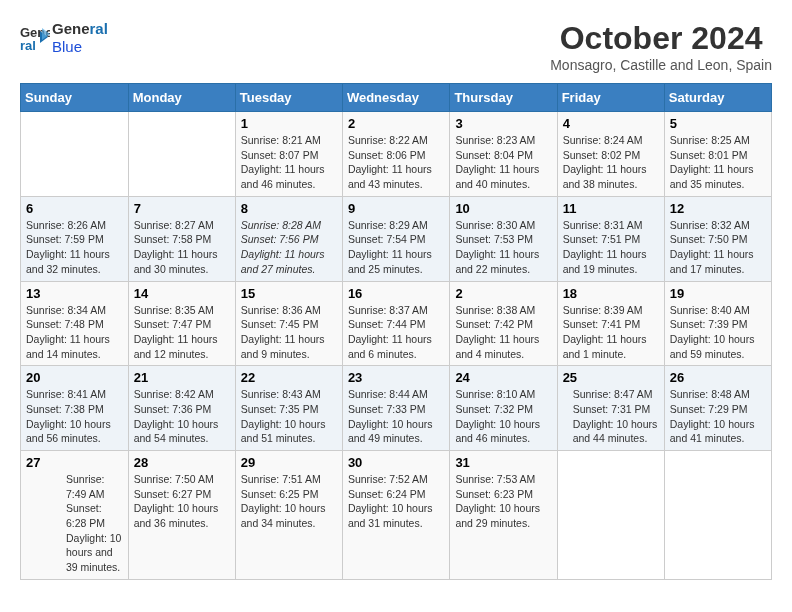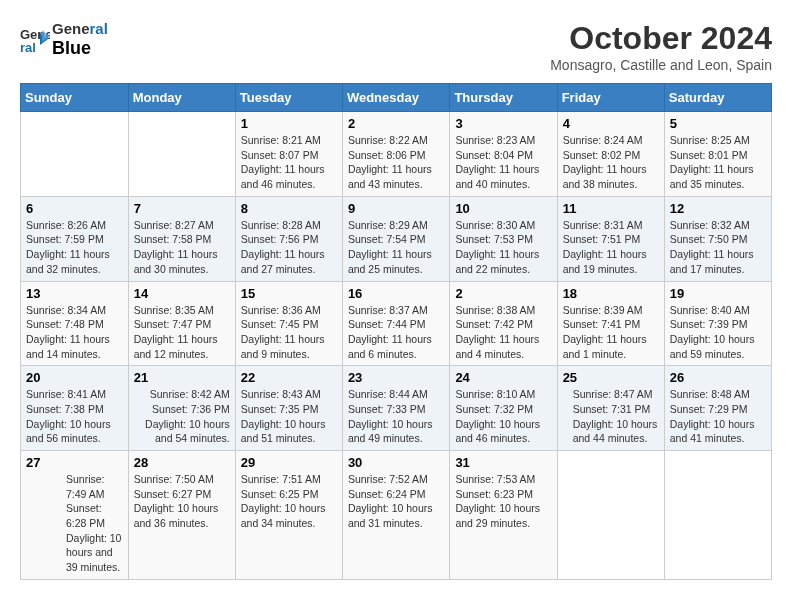--- a/index.html
+++ b/index.html
@@ -19,21 +19,21 @@
     .logo {
       display: flex;
       align-items: center;
     }
     .logo-icon {
       width: 30px;
       height: 30px;
       margin-right: 2px;
     }
     .title-area {
-      text-align: right;
+      text-align: center;
       margin-left: 44px;
     }
     .month-title {
       font-size: 32px;
       font-weight: bold;
       color: #333;
     }
     .subtitle {
       font-size: 14px;
       color: #555;
@@ -90,21 +90,21 @@
     <svg class="logo-icon" viewBox="0 0 30 30">
       <text x="0" y="14" font-size="13" font-weight="bold" fill="#333">Gene</text>
       <text x="0" y="27" font-size="13" font-weight="bold" fill="#1a6faf">ral</text>
       <polygon points="20,8 28,14 20,20" fill="#1a6faf"></polygon>
       <polygon points="22,5 30,11 22,17" fill="#5aabdf" opacity="0.7"></polygon>
     </svg>
     <div>
       <div style="font-size:15px; font-weight:bold; color:#333; line-height:1.2;">
         <span style="color:#333;">Gene</span><span style="color:#1a6faf;">ral</span>
       </div>
-      <div style="font-size:18px; font-weight:bold; color:#000000; line-height:1.2;">Blue</div>
+      <div style="font-size:15px; font-weight:normal; color:#1d4ed8; line-height:1.2;">Blue</div>
     </div>
   </div>
   <div class="title-area">
     <div class="month-title">October 2024</div>
     <div class="subtitle">Monsagro, Castille and Leon, Spain</div>
   </div>
 </div>
 
 <table>
   <thead>
@@ -161,21 +161,21 @@
 Daylight: 11 hours and 32 minutes.</div>
         </td>
         <td>
           <span class="day-num">7</span>
           <div class="day-info" style="white-space: pre-line;">Sunrise: 8:27 AM
 Sunset: 7:58 PM
 Daylight: 11 hours and 30 minutes.</div>
         </td>
         <td>
           <span class="day-num">8</span>
-          <div class="day-info" style="white-space: pre-line;">Sunrise: 8:28 AM
+          <div class="day-info" style="white-space: pre-line; font-style: italic;">Sunrise: 8:28 AM
 Sunset: 7:56 PM
 Daylight: 11 hours and 27 minutes.</div>
         </td>
         <td>
           <span class="day-num">9</span>
           <div class="day-info" style="white-space: pre-line;">Sunrise: 8:29 AM
 Sunset: 7:54 PM
 Daylight: 11 hours and 25 minutes.</div>
         </td>
         <td>
@@ -243,21 +243,21 @@
       </tr>
       <tr>
         <td>
           <span class="day-num">20</span>
           <div class="day-info" style="white-space: pre-line;">Sunrise: 8:41 AM
 Sunset: 7:38 PM
 Daylight: 10 hours and 56 minutes.</div>
         </td>
         <td>
           <span class="day-num">21</span>
-          <div class="day-info" style="white-space: pre-line; text-align: right;">Sunrise: 8:42 AM
+          <div class="day-info" style="white-space: pre-line;">Sunrise: 8:42 AM
 Sunset: 7:36 PM
 Daylight: 10 hours and 54 minutes.</div>
         </td>
         <td>
           <span class="day-num">22</span>
           <div class="day-info" style="white-space: pre-line;">Sunrise: 8:43 AM
 Sunset: 7:35 PM
 Daylight: 10 hours and 51 minutes.</div>
         </td>
         <td>

